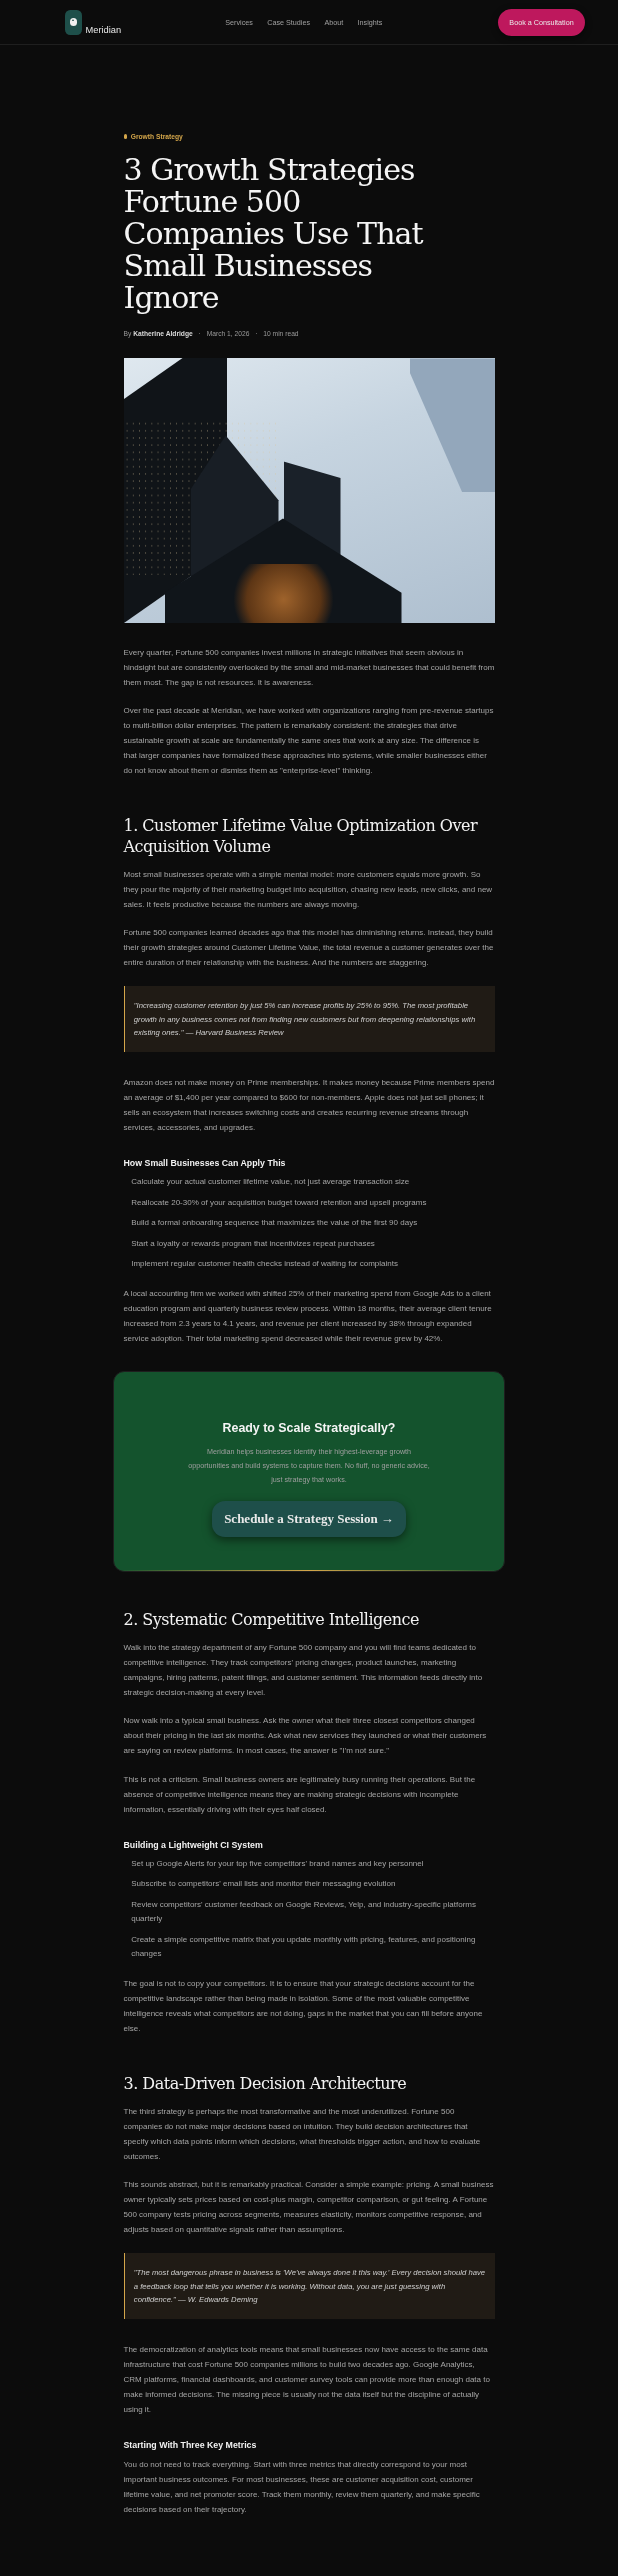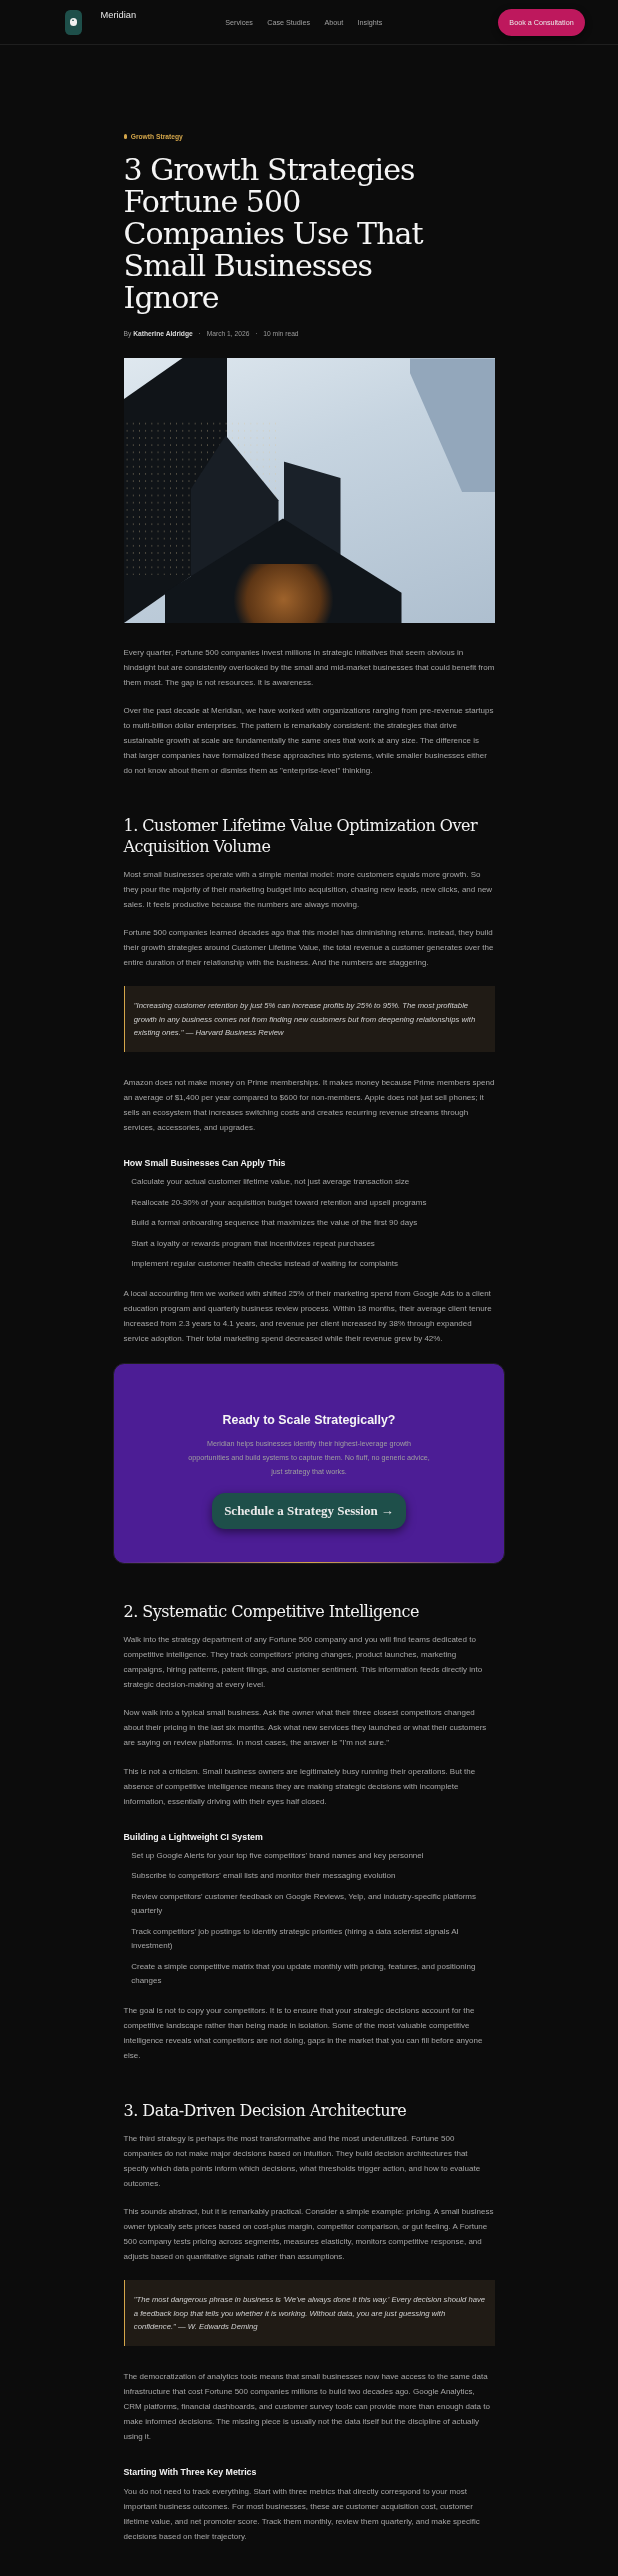--- a/index.html
+++ b/index.html
@@ -12,21 +12,21 @@
   }
   
   .site-header {
     height: 45px;
     border-bottom: 0.5px solid #1f1f1f;
     display: flex;
     align-items: center;
     padding: 0 33px;
     position: relative;
   }
-  .brand { display: flex; align-items: flex-start; gap: 19px; padding-left: 32px; }
+  .brand { display: flex; align-items: flex-end; gap: 4px; padding-left: 32px; }
   .brand-mark {
     width: 16.5px; height: 25px; border-radius: 5.2px;
     background: #1e4f4a;
     display: flex; align-items: center; justify-content: center;
   }
   .brand-mark .dot {
     width: 7.2px; height: 7.2px; border-radius: 50%;
     background: #f1f1f1; position: relative;
   }
   .brand-mark .dot::after {
@@ -107,22 +107,22 @@
     font-size: 8px; line-height: 14.4px; color: #a6a6a6;
     padding-left: 7.7px; margin-bottom: 6.2px;
   }
   .quote {
     background: #201b15; border-left: 1.5px solid #d4a64a;
     padding: 13.4px 9.3px 12.4px 9.3px; margin: 15.5px 0 23px;
     font-style: italic; font-size: 7.7px; line-height: 13.4px; color: #cfcfcf;
   }
 
   .cta-box {
-    margin: 17px -10.3px 0; padding: 49px 20.6px 34px;
-    background: #4c1d95; border: 0.5px solid #1e1e1e; border-radius: 11.3px;
+    margin: 25px -10.3px 0; padding: 49px 20.6px 34px;
+    background: #14532d; border: 0.5px solid #1e1e1e; border-radius: 11.3px;
     text-align: center; position: relative; overflow: hidden;
   }
   .cta-box::after {
     content: ""; position: absolute; left: 0; right: 0; bottom: 0; height: 1px;
     background: linear-gradient(90deg, transparent, #d4a64a 50%, transparent);
   }
   .cta-box h4 { color: #f5f5f5; font-size: 12.4px; font-weight: bold; }
   .cta-box p { color: #9f9f9f; font-size: 7.2px; line-height: 14px; margin: 9.3px auto 14.4px; width: 247px; }
   .cta-btn {
     background: #1e4f4a; color: #eaeaea; border: none;
@@ -203,21 +203,20 @@
 
     <h2>2. Systematic Competitive Intelligence</h2>
     <p>Walk into the strategy department of any Fortune 500 company and you will find teams dedicated to competitive intelligence. They track competitors' pricing changes, product launches, marketing campaigns, hiring patterns, patent filings, and customer sentiment. This information feeds directly into strategic decision-making at every level.</p>
     <p>Now walk into a typical small business. Ask the owner what their three closest competitors changed about their pricing in the last six months. Ask what new services they launched or what their customers are saying on review platforms. In most cases, the answer is "I'm not sure."</p>
     <p>This is not a criticism. Small business owners are legitimately busy running their operations. But the absence of competitive intelligence means they are making strategic decisions with incomplete information, essentially driving with their eyes half closed.</p>
     <h3>Building a Lightweight CI System</h3>
     <ul>
       <li>Set up Google Alerts for your top five competitors' brand names and key personnel</li>
       <li>Subscribe to competitors' email lists and monitor their messaging evolution</li>
       <li>Review competitors' customer feedback on Google Reviews, Yelp, and industry-specific platforms quarterly</li>
-      <li>Track competitors' job postings to identify strategic priorities (hiring a data scientist signals AI investment)</li>
       <li>Create a simple competitive matrix that you update monthly with pricing, features, and positioning changes</li>
     </ul>
     <p>The goal is not to copy your competitors. It is to ensure that your strategic decisions account for the competitive landscape rather than being made in isolation. Some of the most valuable competitive intelligence reveals what competitors are not doing, gaps in the market that you can fill before anyone else.</p>
 
     <h2>3. Data-Driven Decision Architecture</h2>
     <p>The third strategy is perhaps the most transformative and the most underutilized. Fortune 500 companies do not make major decisions based on intuition. They build decision architectures that specify which data points inform which decisions, what thresholds trigger action, and how to evaluate outcomes.</p>
     <p>This sounds abstract, but it is remarkably practical. Consider a simple example: pricing. A small business owner typically sets prices based on cost-plus margin, competitor comparison, or gut feeling. A Fortune 500 company tests pricing across segments, measures elasticity, monitors competitive response, and adjusts based on quantitative signals rather than assumptions.</p>
     <blockquote class="quote">"The most dangerous phrase in business is 'We've always done it this way.' Every decision should have a feedback loop that tells you whether it is working. Without data, you are just guessing with confidence." — W. Edwards Deming</blockquote>
     <p>The democratization of analytics tools means that small businesses now have access to the same data infrastructure that cost Fortune 500 companies millions to build two decades ago. Google Analytics, CRM platforms, financial dashboards, and customer survey tools can provide more than enough data to make informed decisions. The missing piece is usually not the data itself but the discipline of actually using it.</p>
     <h3>Starting With Three Key Metrics</h3>

